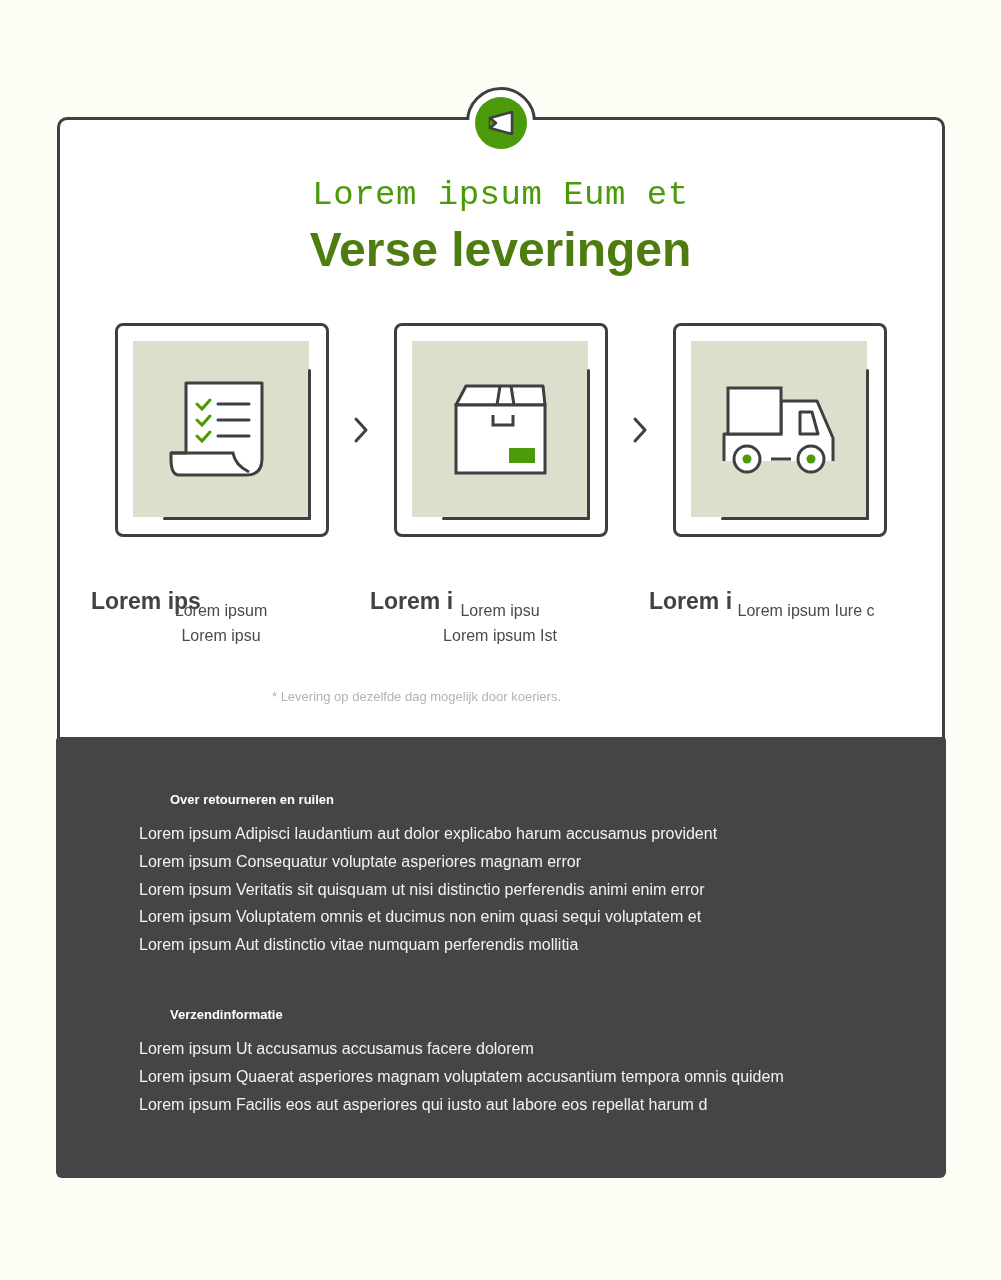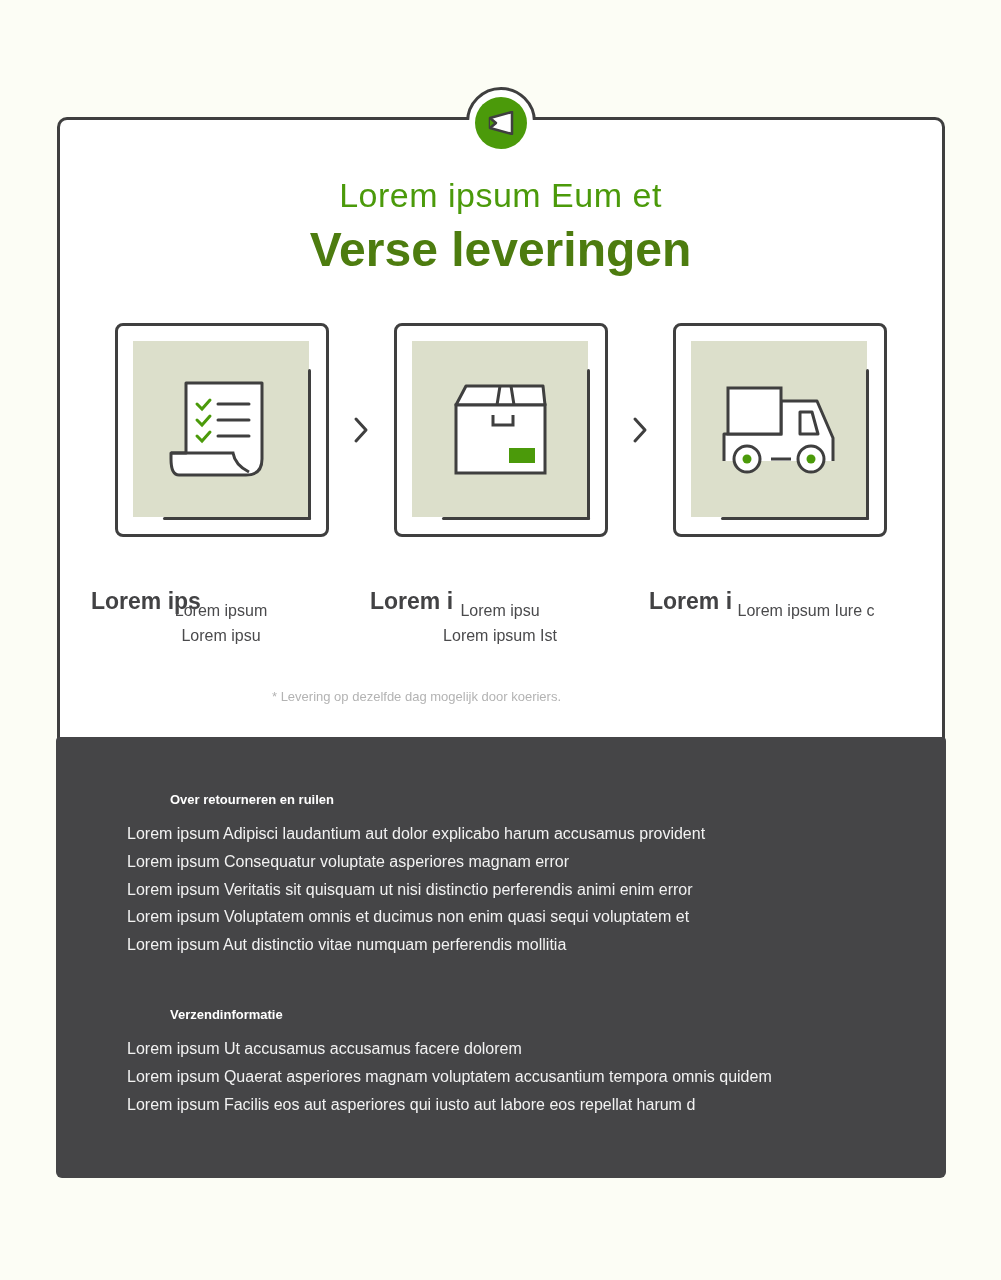--- a/index.html
+++ b/index.html
@@ -2,35 +2,35 @@
 <html><head>
 <meta charset="utf-8">
 <style>
   html, body { margin:0; padding:0; }
   body { width:1001px; height:1280px; background:#fcfdf5; position:relative; font-family:"Liberation Sans", sans-serif; overflow:hidden; }
   .card { position:absolute; left:57px; top:117px; width:888px; height:1060px; box-sizing:border-box; border:3px solid #3f3f3f; border-bottom:none; border-radius:10px 10px 6px 6px; background:#ffffff; }
   .dark { position:absolute; left:56px; top:737px; width:890px; height:441px; background:#454547; border-radius:4px 4px 6px 6px; }
   .badge-arc { position:absolute; left:466px; top:87px; width:70px; height:70px; box-sizing:border-box; border:3px solid #3f3f3f; border-radius:50%; background:#fff; }
   .badge-mask { position:absolute; left:462px; top:120px; width:78px; height:40px; background:#fff; }
   .badge { position:absolute; left:475px; top:97px; width:52px; height:52px; border-radius:50%; background:#4b9a0a; display:flex; align-items:center; justify-content:center; }
-  .kicker { position:absolute; left:0; width:1001px; top:176px; text-align:center; color:#4b9a0a; font-size:34px; font-family:Liberation Sans, sans-serif; font-weight:normal; letter-spacing:0.5px; }
+  .kicker { position:absolute; left:0; width:1001px; top:176px; text-align:center; color:#4b9a0a; font-size:34px; font-family:Liberation Mono, monospace; font-weight:normal; letter-spacing:0.5px; }
   .title { position:absolute; left:0; width:1001px; top:222px; text-align:center; color:#4d7c0f; font-size:48px; font-weight:bold; }
   .step { position:absolute; top:323px; width:214px; height:214px; }
   .frame { position:absolute; left:0; top:0; width:214px; height:214px; box-sizing:border-box; border:3px solid #3f3f3f; border-radius:8px; background:#fff; }
   .inner { position:absolute; left:18px; top:18px; width:176px; height:176px; background:#dcdfcb; }
   .shadow-r { position:absolute; left:193px; top:46px; width:3px; height:151px; background:#3f3f3f; border-radius:2px; }
   .shadow-b { position:absolute; left:48px; top:194px; width:148px; height:3px; background:#3f3f3f; border-radius:2px; }
   .ico { position:absolute; left:18px; top:18px; width:176px; height:176px; }
   .chev { position:absolute; top:416px; width:18px; height:28px; }
   .step-title { position:absolute; top:588px; width:260px; text-align:left; color:#424244; font-size:23px; font-weight:bold; }
   .step-desc { position:absolute; top:598px; width:260px; text-align:center; color:#4a4a4c; font-size:16px; line-height:25px; }
   .footnote { position:absolute; left:0; width:833px; top:689px; text-align:center; color:#b3b3b3; font-size:13px; }
   .sec-h { position:absolute; left:127px; color:#ffffff; font-size:13px; font-weight:bold;margin-left:43px; }
   .sec-list { position:absolute; left:127px; margin:0; padding:0; list-style:none; color:#f2f2f2; font-size:16px; }
-  .sec-list li { height:27.8px; line-height:27.8px; white-space:nowrap; }
+  .sec-list li { height:27.8px; line-height:27.8px; white-space:nowrap;margin-left:12px; }
 </style>
 </head>
 <body>
 
 <div class="card"></div>
 <div class="badge-arc"></div>
 <div class="badge-mask"></div>
 <div class="badge">
   <svg width="30" height="24" viewBox="0 0 30 24">
     <path d="M4 7 L26 1 L26 23 L4 17 Z" fill="#fff" stroke="#3f3f3f" stroke-width="2.5" stroke-linejoin="round"></path>

